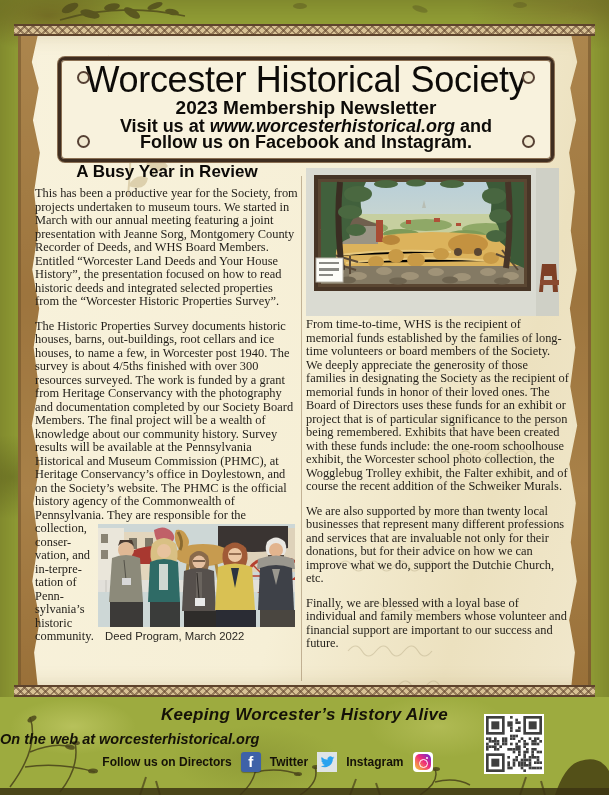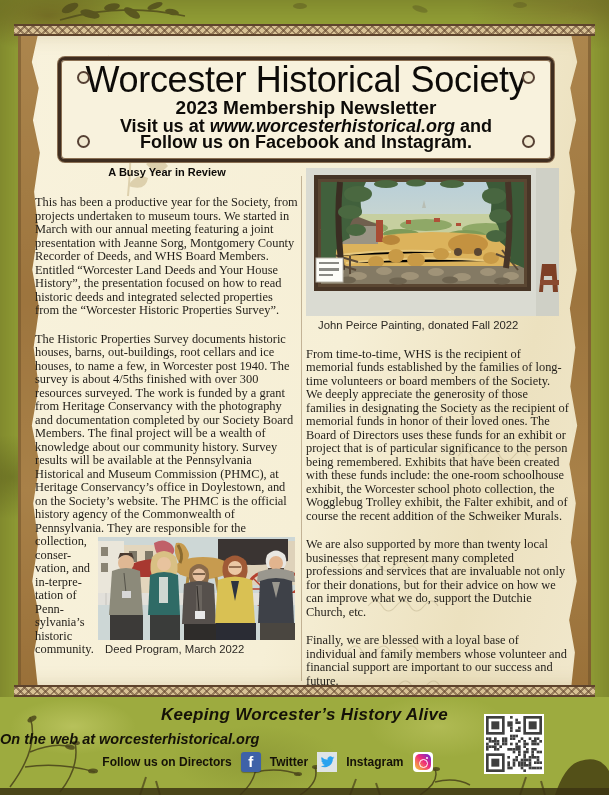--- a/index.html
+++ b/index.html
@@ -43,23 +43,23 @@
   .screw{position:absolute;width:9px;height:9px;border:2px solid #564134;border-radius:50%;
     background:#f1e9d0;}
   .plaque-title{margin-top:3px;font-size:36px;font-weight:normal;letter-spacing:-.3px;line-height:34px;white-space:nowrap;}
   .plaque-sub{font-size:19px;font-weight:bold;line-height:22px;}
   .plaque-line{font-size:18px;font-weight:bold;line-height:15.5px;}
   .plaque-line .url{font-style:italic;}
   
   .col{position:absolute;font-size:12.4px;line-height:13.5px;color:#211e19;text-align:left;}
   .col-left{left:17px;top:127px;width:264px;}
   .col-right{left:288px;top:132px;width:263px;}
-  .col h2{font-family:"Liberation Sans",sans-serif;font-size:11px;line-height:18px;
+  .col h2{font-family:"Liberation Sans",sans-serif;font-size:17px;line-height:18px;
     text-align:center;margin:0 0 6px 0;color:#0c0a08;}
-  .para{margin:15px 0 11px 0;}
+  .para{margin:0 0 11px 0;}
   .col-rule{position:absolute;left:283px;top:140px;width:1px;height:505px;background:rgba(130,105,70,.45);}
   
   figure{margin:0;}
   .deed-figure{float:right;width:201px;margin:2px 0 0 4px;}
   .caption{font-family:"Liberation Sans",sans-serif;font-size:11.3px;color:#2b2823;margin-top:3px;}
   .deed-figure .caption{padding-left:7px;}
   .paint-figure{margin-bottom:2px;}
   .paint-figure .caption{margin:3px 0 8px 12px;}
   .photo-frame{display:block;}
   
@@ -350,24 +350,23 @@
           <rect x="10" y="90" width="27" height="24" fill="#fdfdf8" stroke="#b8b4a8" stroke-width="1"></rect>
           <g fill="#8a8a84">
               <rect x="13" y="94" width="20" height="2"></rect>
               <rect x="13" y="100" width="20" height="3"></rect>
               <rect x="13" y="106" width="14" height="2"></rect>
             </g>
 
           <path d="M236 96 l14 0 2 28 -5 0 -1 -16 -8 0 -1 16 -4 0z" fill="#7e4026"></path>
           <rect x="234" y="112" width="19" height="5" fill="#8a4a30"></rect>
         </svg>
-        <figcaption class="caption">John Peirce Painting, donated Fall 2022</figcaption>
       </figure>
       <div class="para">From time-to-time, WHS is the recipient of memorial funds established by the families of long-time volunteers or board members of the Society. We deeply appreciate the generosity of those families in designating the Society as the recipient of memorial funds in honor of their loved ones. The Board of Directors uses these funds for an exhibit or project that is of particular significance to the person being remembered. Exhibits that have been created with these funds include: the one-room schoolhouse exhibit, the Worcester school photo collection, the Wogglebug Trolley exhibit, the Falter exhibit, and of course the recent addition of the Schweiker Murals.</div>
-      <div class="para">We are also supported by more than twenty local businesses that represent many completed professions and services that are invaluable not only for their donations, but for their advice on how we can improve what we do, support the Dutchie Church, etc.</div>
+      <div class="para">We are also supported by more than twenty local businesses that represent many different professions and services that are invaluable not only for their donations, but for their advice on how we can improve what we do, support the Dutchie Church, etc.</div>
       <div class="para">Finally, we are blessed with a loyal base of individual and family members whose volunteer and financial support are important to our success and future.</div>
     </div>
   </div>
 
   <div class="ornament bottom"></div>
 
   <div class="footer">
     <svg class="deco" style="left:0;top:0" width="609" height="98" viewBox="0 0 609 98">
       <g stroke="#4d481c" stroke-width="1.5" fill="none" opacity=".9">
         <path d="M10 90 Q40 50 30 20 M30 55 Q55 45 70 50 M25 70 Q60 65 95 75 M60 95 Q80 70 75 45"></path>

